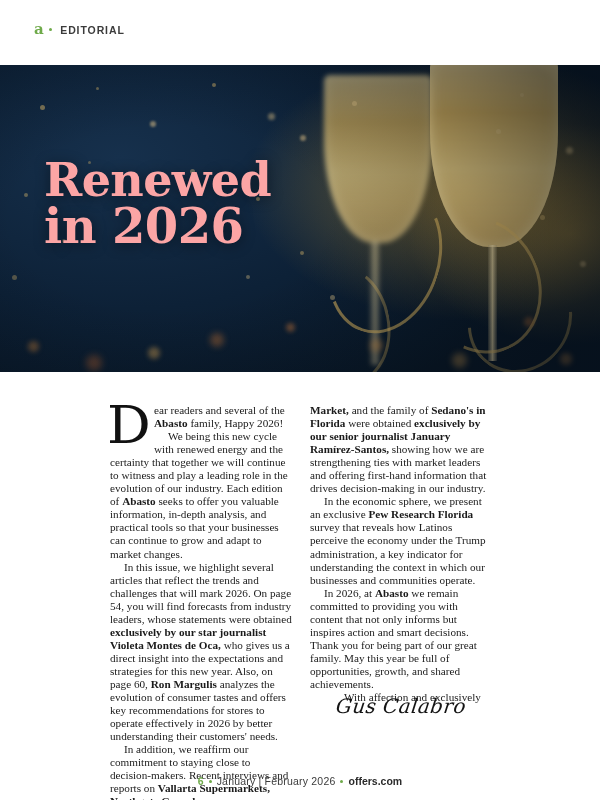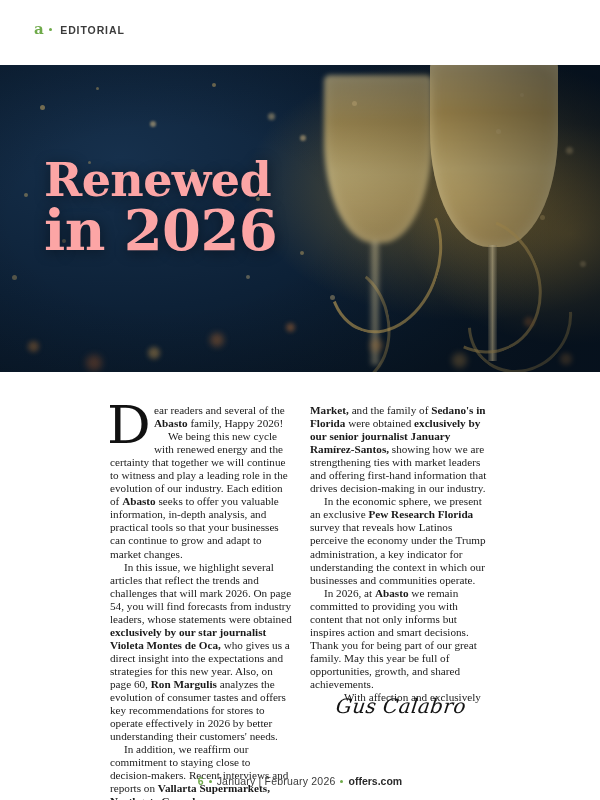--- a/index.html
+++ b/index.html
@@ -121,21 +121,21 @@
     color: #fca5a5;
     font-family: "DejaVu Serif", "Liberation Serif", serif;
     font-weight: 700;
     font-size: 46px;
     line-height: 0.99;
     letter-spacing: -0.6px;
     text-shadow: 0 2px 14px rgba(0,0,0,0.45);
     z-index: 5;
   }
   .hero-title span { display: block; }
-  .hero-title .l3 { font-size: 56px; }
+  .hero-title .l3 { font-size: 48px; }
 
   
   .article {
     position: absolute;
     top: 404px;
     left: 110px;
     width: 382px;
     display: flex;
     gap: 18px;
   }

